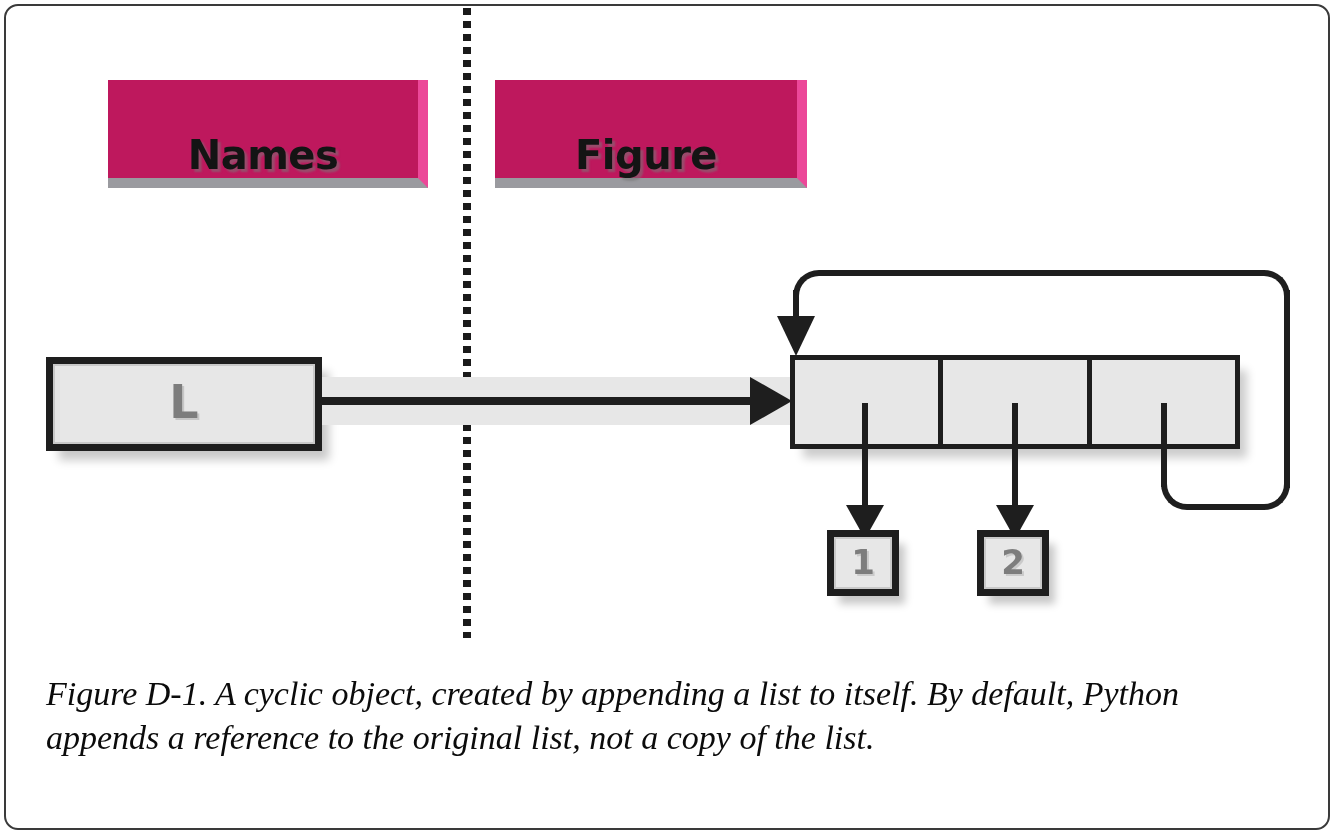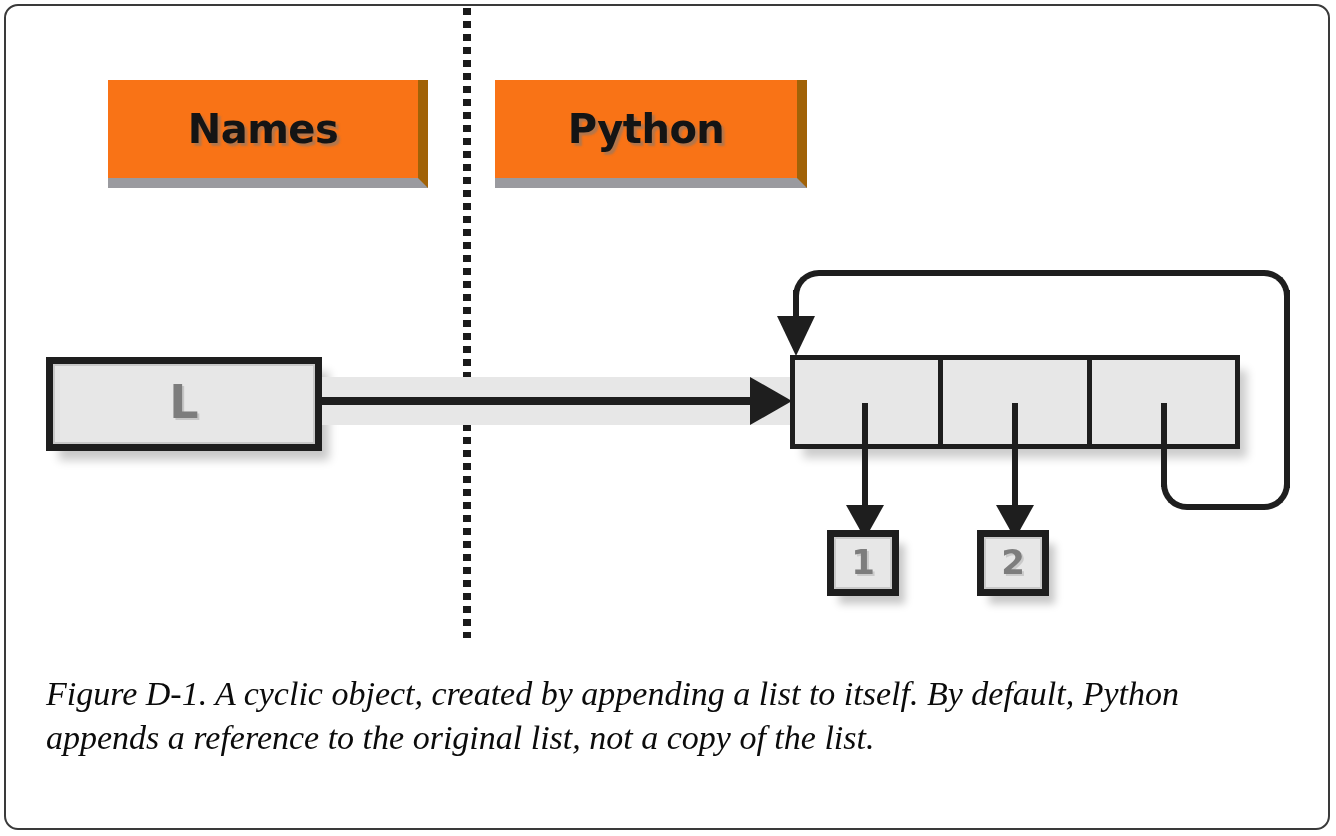--- a/index.html
+++ b/index.html
@@ -46,26 +46,26 @@
       #1a1a1a 0px,
       #1a1a1a 7px,
       rgba(255,255,255,0) 7px,
       rgba(255,255,255,0) 13px
     );
   }
 
   
   .header-plate {
     position: absolute;
-    background: #f97316;
-    border-right: 10px solid #a16207;
+    background: #be185d;
+    border-right: 10px solid #ec4899;
     border-bottom: 10px solid #9a9a9f;
     box-sizing: border-box;
     display: flex;
-    align-items: center;
+    align-items: flex-end;
     justify-content: center;
   }
   .header-plate::after {
     
     content: "";
     position: absolute;
     left: 8px;
     right: -4px;
     bottom: -14px;
     height: 12px;
@@ -299,21 +299,21 @@
 
   <div class="figure-frame"></div>
 
   <div class="divider"></div>
 
   <div id="plate-names" class="header-plate">
     <span class="plate-label">Names</span>
   </div>
 
   <div id="plate-objects" class="header-plate">
-    <span class="plate-label">Python</span>
+    <span class="plate-label">Figure</span>
   </div>
 
   <div class="name-box">
     <span class="name-label">L</span>
   </div>
 
   <div class="ref-arrow-glow"></div>
   <div class="ref-arrow-line"></div>
   <div class="ref-arrow-head"></div>
 

